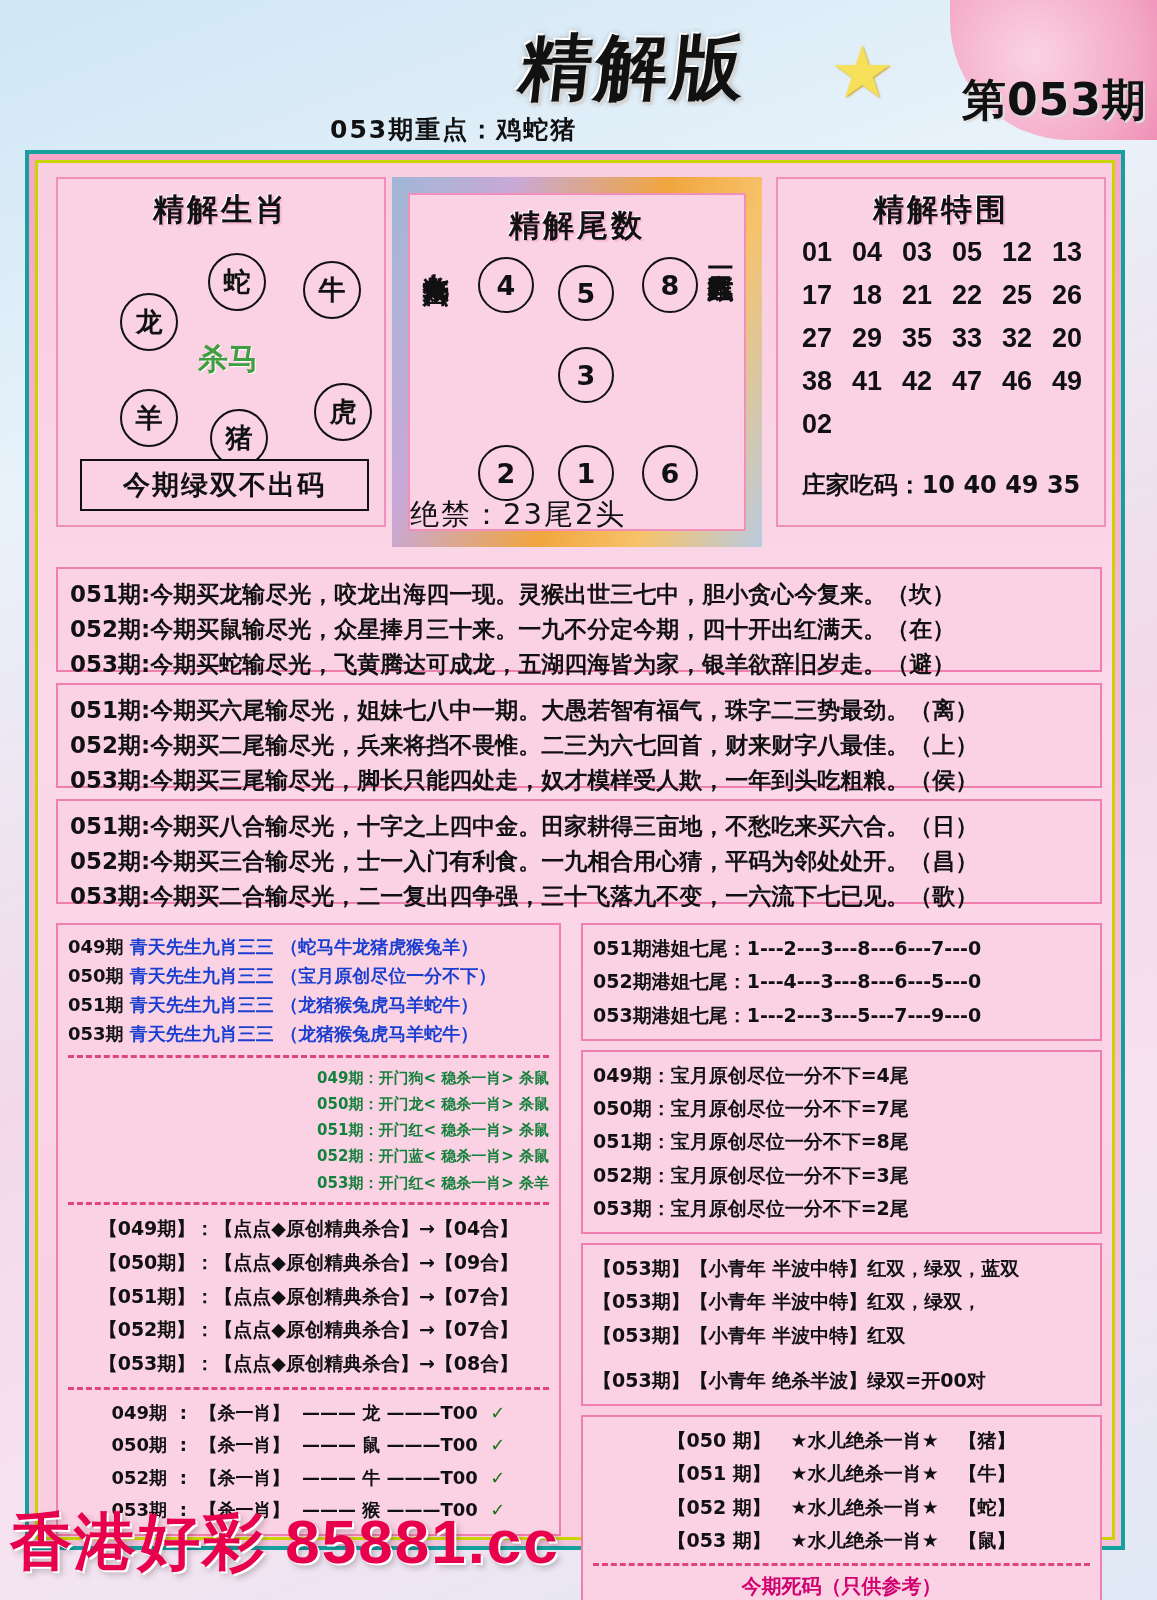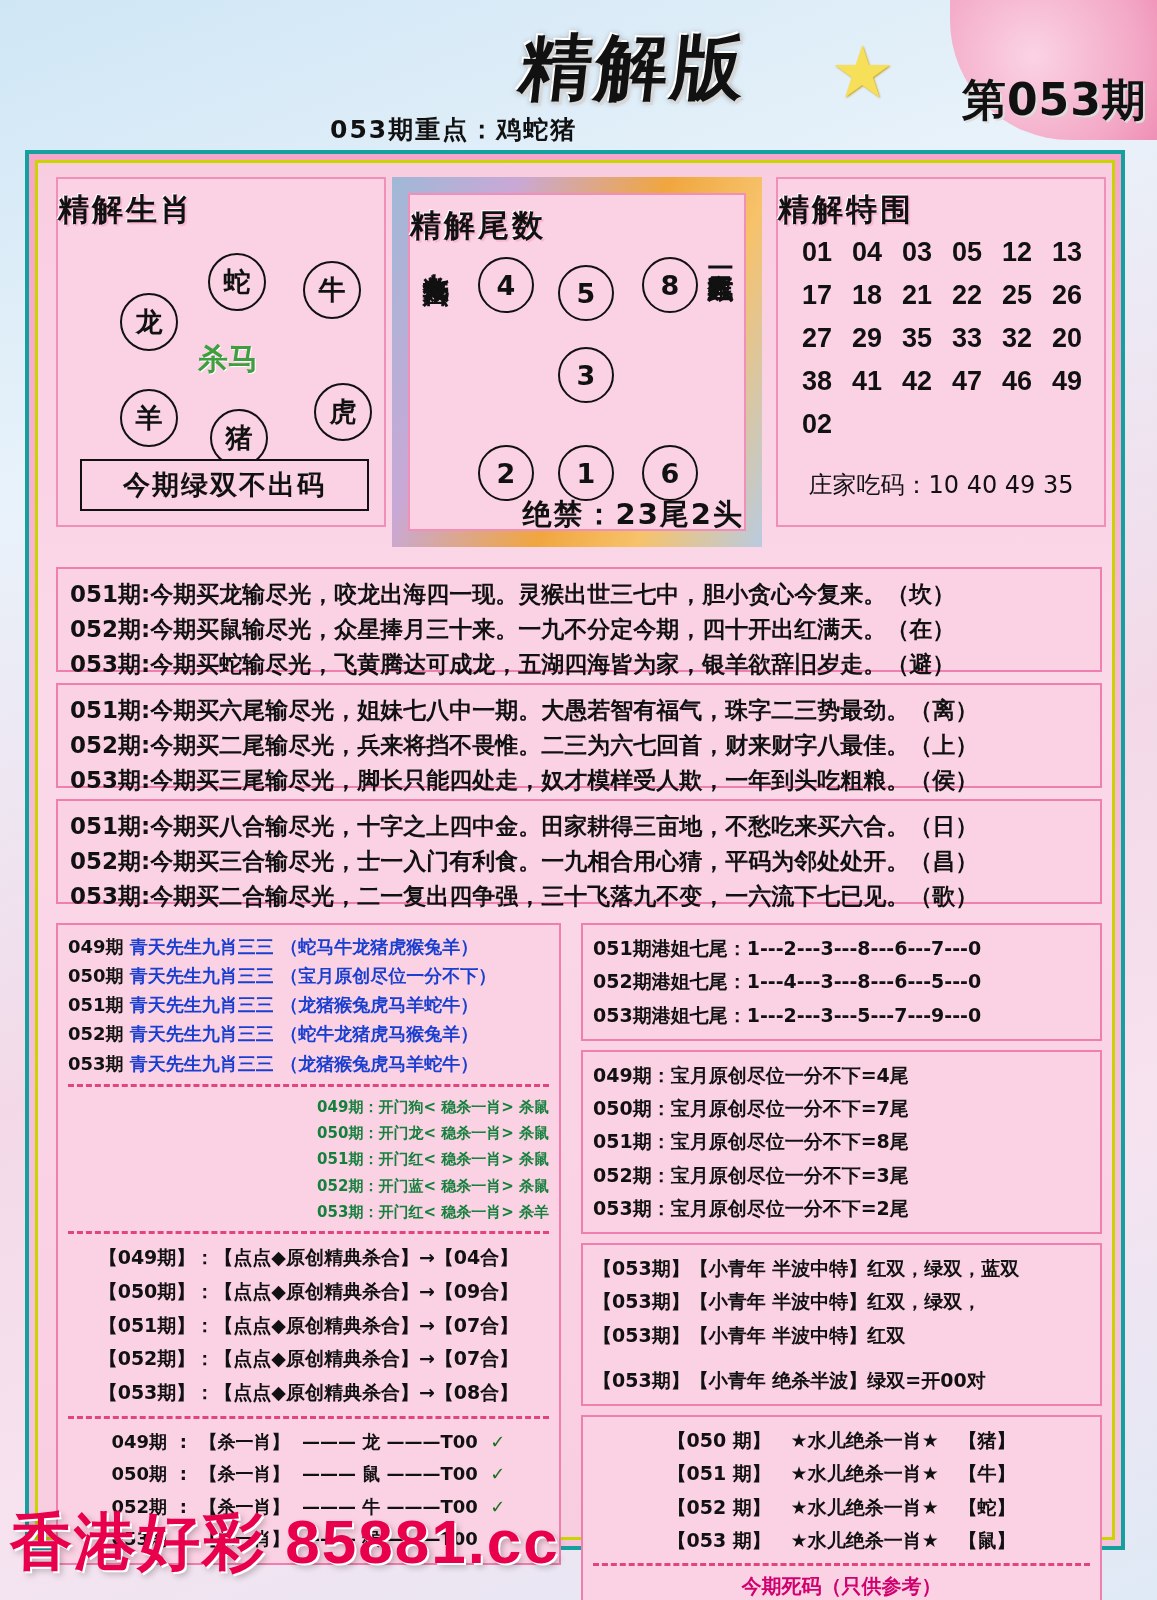--- a/index.html
+++ b/index.html
@@ -58,21 +58,21 @@
   .panel-a{width:330px;height:350px;background:#fbd2e4;border:2px solid #f08fb8;margin-left:6px;}
   .panel-mid-bg{
     width:370px;height:370px;margin-left:6px;position:relative;
     background:linear-gradient(110deg,#9fb8d6 0%,#c9a8d6 25%,#f0a63f 55%,#f7c26a 75%,#b9cbe0 100%);
     padding:16px;box-sizing:border-box;
   }
   .panel-b{width:100%;height:100%;background:#fbd2e4;border:2px solid #f08fb8;box-sizing:border-box;position:relative;}
   .panel-c{width:330px;height:350px;background:#fbd2e4;border:2px solid #f08fb8;margin-left:14px;}
 
   .panel-title{
-    text-align:left;font-size:31px;font-weight:bold;margin-top:10px;color:#111;
+    text-align:center;font-size:31px;font-weight:bold;margin-top:10px;color:#111;
     letter-spacing:3px;
     text-shadow:2px 2px 0 #f7b9d4, -1px -1px 0 #fff;
   }
   .zodiac-wrap{position:relative;width:100%;height:210px;}
   .zodiac{
     position:absolute;width:54px;height:54px;border-radius:50%;
     border:2px solid #111;background:#fbd2e4;
     display:flex;align-items:center;justify-content:center;
     font-size:27px;font-weight:bold;color:#111;
   }
@@ -91,35 +91,35 @@
     position:absolute;width:52px;height:52px;border-radius:50%;
     border:2px solid #111;background:#fbd2e4;
     display:flex;align-items:center;justify-content:center;
     font-size:27px;font-weight:bold;color:#111;
   }
   .vtext{
     position:absolute;writing-mode:vertical-rl;text-orientation:upright;
     font-size:26px;font-weight:bold;color:#111;line-height:1.05;letter-spacing:1px;
   }
   .ban-line{
-    position:absolute;left:0;top:300px;width:100%;text-align:right;
-    font-size:29px;font-weight:bold;color:#111;letter-spacing:2px;
+    position:absolute;left:0;top:300px;width:100%;text-align:left;
+    font-size:29px;font-weight:normal;color:#111;letter-spacing:2px;
   }
   
   .num-grid{
     position:absolute;left:14px;top:58px;width:300px;
     display:grid;grid-template-columns:repeat(6,1fr);row-gap:12px;
   }
   .num-grid span{
     text-align:center;font-size:27px;font-weight:bold;color:#111;
     font-family:"Liberation Sans",sans-serif;
   }
   .banker{
     position:absolute;left:0;top:290px;width:100%;text-align:center;
-    font-size:24px;font-weight:normal;color:#111;
+    font-size:24px;font-weight:bold;color:#111;
   }
   
   .verse-block{
     position:absolute;left:18px;width:1046px;
     background:#fbd2e4;border:2px solid #ef7fae;box-sizing:border-box;
     padding:8px 12px;
   }
   .verse-row{
     font-size:23px;font-weight:bold;color:#111;line-height:1.52;
     white-space:nowrap;letter-spacing:0px;
@@ -267,25 +267,20 @@
           <span>050期</span>
           <span class="blue">青天先生九肖三三</span>
           <span class="blue">（宝月原创尽位一分不下）</span>
         </div>
         <div class="r1">
           <span>051期</span>
           <span class="blue">青天先生九肖三三</span>
           <span class="blue">（龙猪猴兔虎马羊蛇牛）</span>
         </div>
         <div class="r1">
-          <span>052期</span>
-          <span class="blue">青天先生九肖三三</span>
-          <span class="blue">（蛇牛龙猪虎马猴兔羊）</span>
-        </div>
-        <div class="r1">
           <span>053期</span>
           <span class="blue">青天先生九肖三三</span>
           <span class="blue">（龙猪猴兔虎马羊蛇牛）</span>
         </div>
 
         <div class="dashline"></div>
 
         <div class="r2">049期：开门狗&lt;  稳杀一肖&gt;  杀鼠</div>
         <div class="r2">050期：开门龙&lt;  稳杀一肖&gt;  杀鼠</div>
         <div class="r2">051期：开门红&lt;  稳杀一肖&gt;  杀鼠</div>

